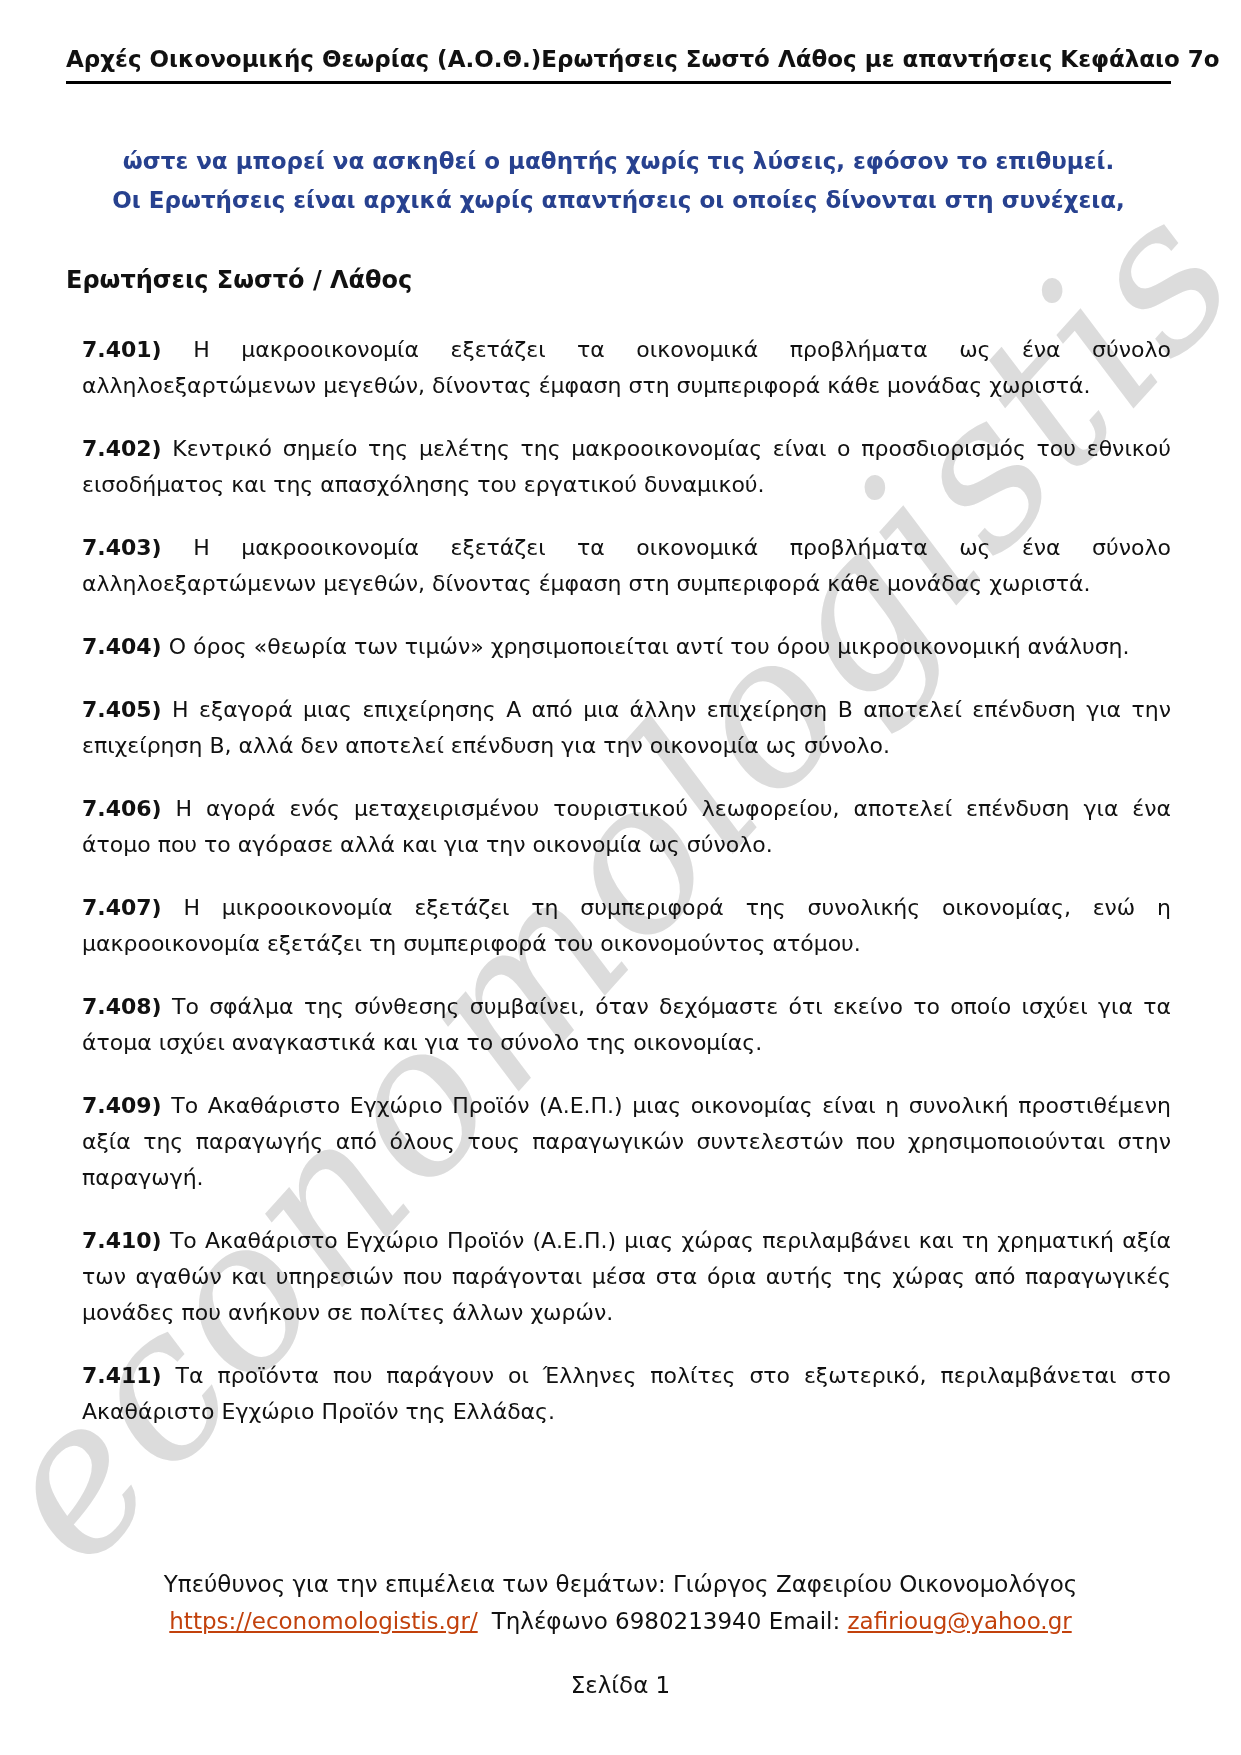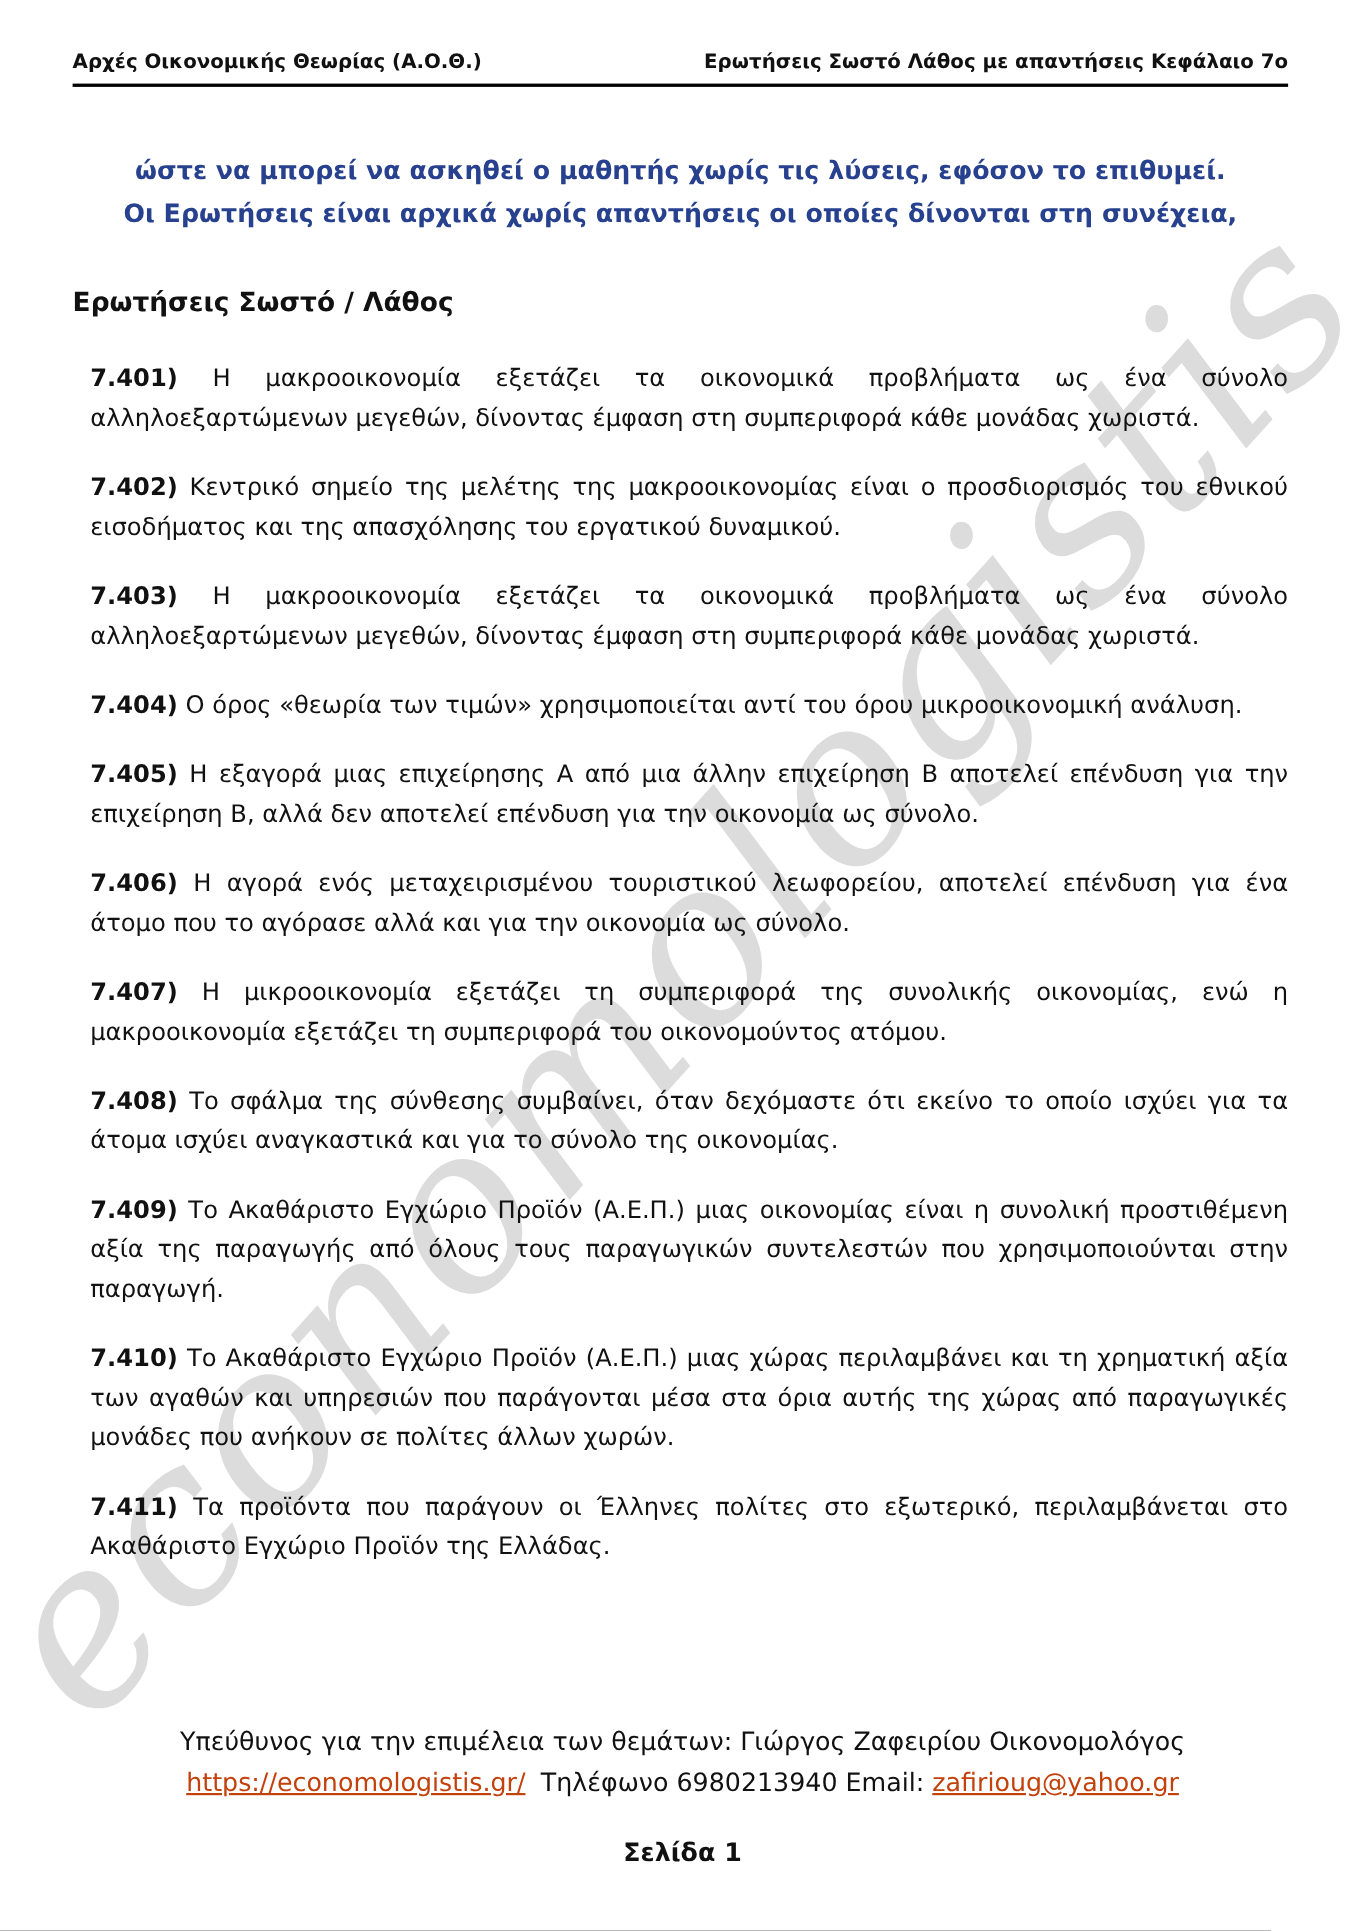--- a/index.html
+++ b/index.html
@@ -34,21 +34,21 @@
     white-space:nowrap;
     z-index:0;
     user-select:none;
     pointer-events:none;
   }
   
   .header-row{
     display:flex;
     justify-content:space-between;
     align-items:baseline;
-    font-size:18px;
+    font-size:23px;
     font-weight:bold;
     padding-bottom:9px;
     border-bottom:3px solid #000000;
     white-space:nowrap;
     text-align:center;
   }
   .header-row .gap{flex:1;}
   
   .intro{
     margin-top:58px;
@@ -92,21 +92,20 @@
     text-decoration:underline;
   }
   .footer .sep{display:inline-block;width:14px;}
   .page-number{
     position:absolute;
     z-index:1;
     left:0;right:0;
     top:1672px;
     text-align:center;
     font-size:23px;
-    font-weight:bold;
   }
 </style>
 </head>
 <body>
 
 <div class="page">
 
   <div class="watermark">economologistis.gr/</div>
 
   <div class="content">

